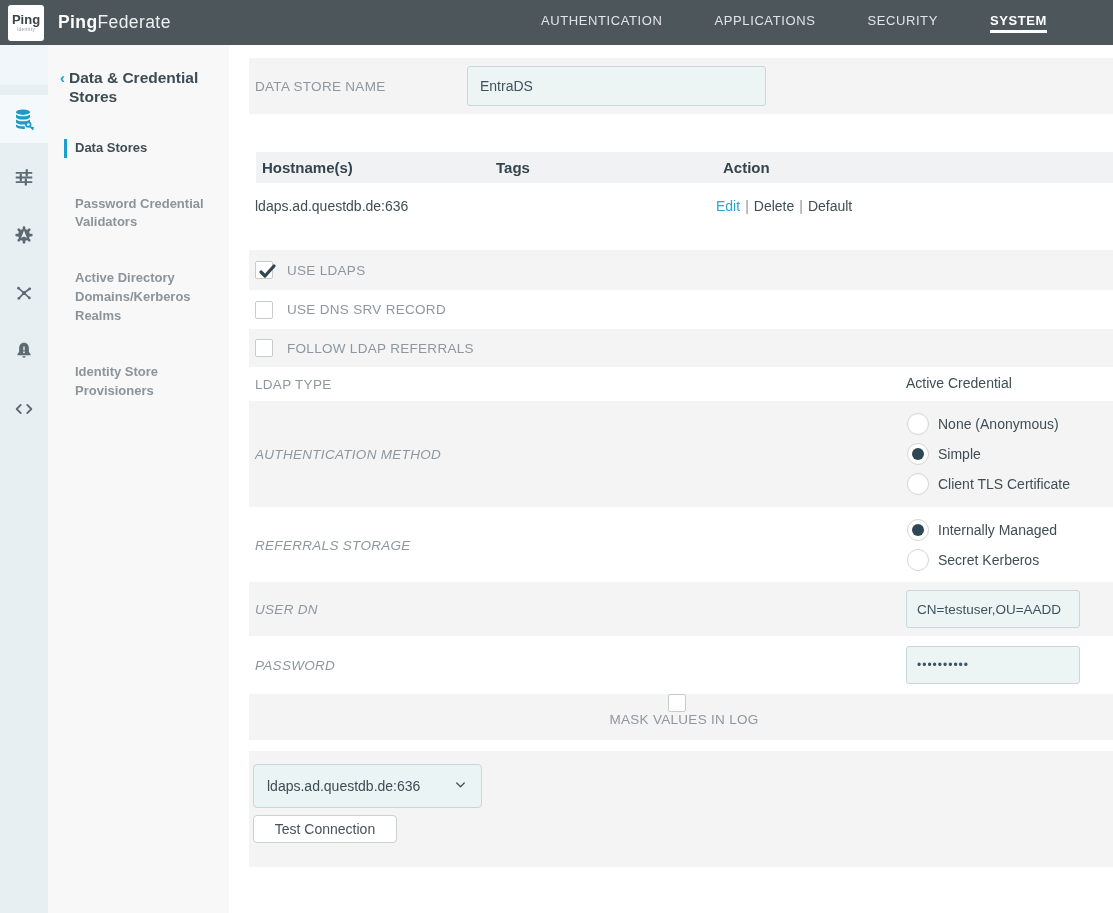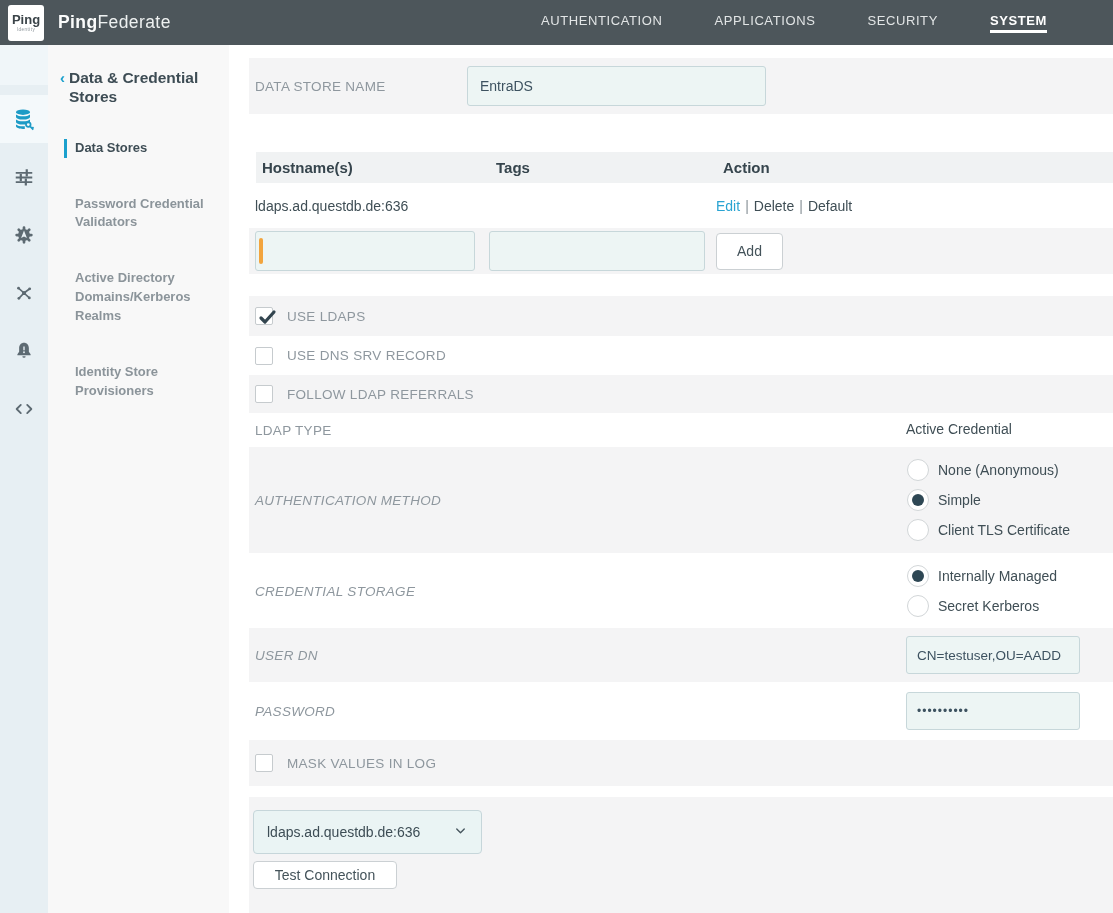--- a/index.html
+++ b/index.html
@@ -72,21 +72,21 @@
   .tags-wrap input { width:216px; }
   .btn { background:#fff; border:1px solid #cbd0d3; border-radius:4px; font-family:inherit;
          font-size:14px; color:#44535a; cursor:pointer; }
   .add-btn { width:67px; height:37px; }
 
   .check-row { display:flex; align-items:center; padding-left:6px; }
   .checkbox { width:18px; height:18px; background:#fff; border:1px solid #c6cbce; border-radius:2px;
               margin-right:14px; flex:none; cursor:pointer; position:relative; }
   .checkbox svg { position:absolute; left:-1px; top:-3px; display:none; }
   .checkbox.checked svg { display:block; }
-  .h40 { height:40px; } .h39 { height:39px; } .h38 { height:38px; } .h46 { height:46px; }
+  .h40 { height:40px; } .h39 { height:39px; } .h38 { height:38px; } .h46 { height:46px;flex-direction:column; }
 
   .ldap-row { height:34px; background:#fff; display:flex; align-items:center; padding-left:6px; }
   .right-col { position:absolute; left:657px; }
   .ldap-val { top:8px; }
 
   .radio-row { position:relative; }
   .auth-row { height:106px; }
   .cred-row { height:75px; background:#fff; }
   .row-label-left { position:absolute; left:6px; top:50%; transform:translateY(-50%);font-style:italic; }
   .opts { position:absolute; left:658px; top:50%; transform:translateY(-50%);
@@ -234,32 +234,20 @@
     </div>
 
     <div class="row grid3 trow">
       <span class="value">ldaps.ad.questdb.de:636</span>
       <span class="value"></span>
       <span class="value action-cell">
         <a class="link-edit">Edit</a><span class="sep">|</span><a class="link-dark">Delete</a><span class="sep">|</span><a class="link-dark">Default</a>
       </span>
     </div>
 
-    <div class="row gray grid3 add-row">
-      <span class="host-wrap">
-        <input class="add-input" type="text" value="" style="">
-        <span class="req-caret"></span>
-      </span>
-      <span class="tags-wrap">
-        <input class="add-input" type="text" value="" style="">
-      </span>
-      <span>
-        <button class="btn add-btn">Add</button>
-      </span>
-    </div>
 
     <div class="sp22"></div>
 
     <div class="row gray check-row h40">
       <span class="checkbox checked">
         <svg width="24" height="24" viewBox="0 0 24 24" fill="none" stroke="#33454f" stroke-width="3.2" stroke-linecap="round" stroke-linejoin="round">
             <path d="M6 13l4 4L19 7"></path>
           </svg>
       </span>
       <span class="label">USE LDAPS</span>
@@ -296,21 +284,21 @@
           <span class="value">Simple</span>
         </div>
         <div class="radio-opt">
           <span class="radio"></span>
           <span class="value">Client TLS Certificate</span>
         </div>
       </div>
     </div>
 
     <div class="row radio-row cred-row">
-      <span class="label row-label-left">CREDENTIAL STORAGE</span>
+      <span class="label row-label-left">REFERRALS STORAGE</span>
       <div class="opts">
         <div class="radio-opt">
           <span class="radio checked"></span>
           <span class="value">Internally Managed</span>
         </div>
         <div class="radio-opt">
           <span class="radio"></span>
           <span class="value">Secret Kerberos</span>
         </div>
       </div>

